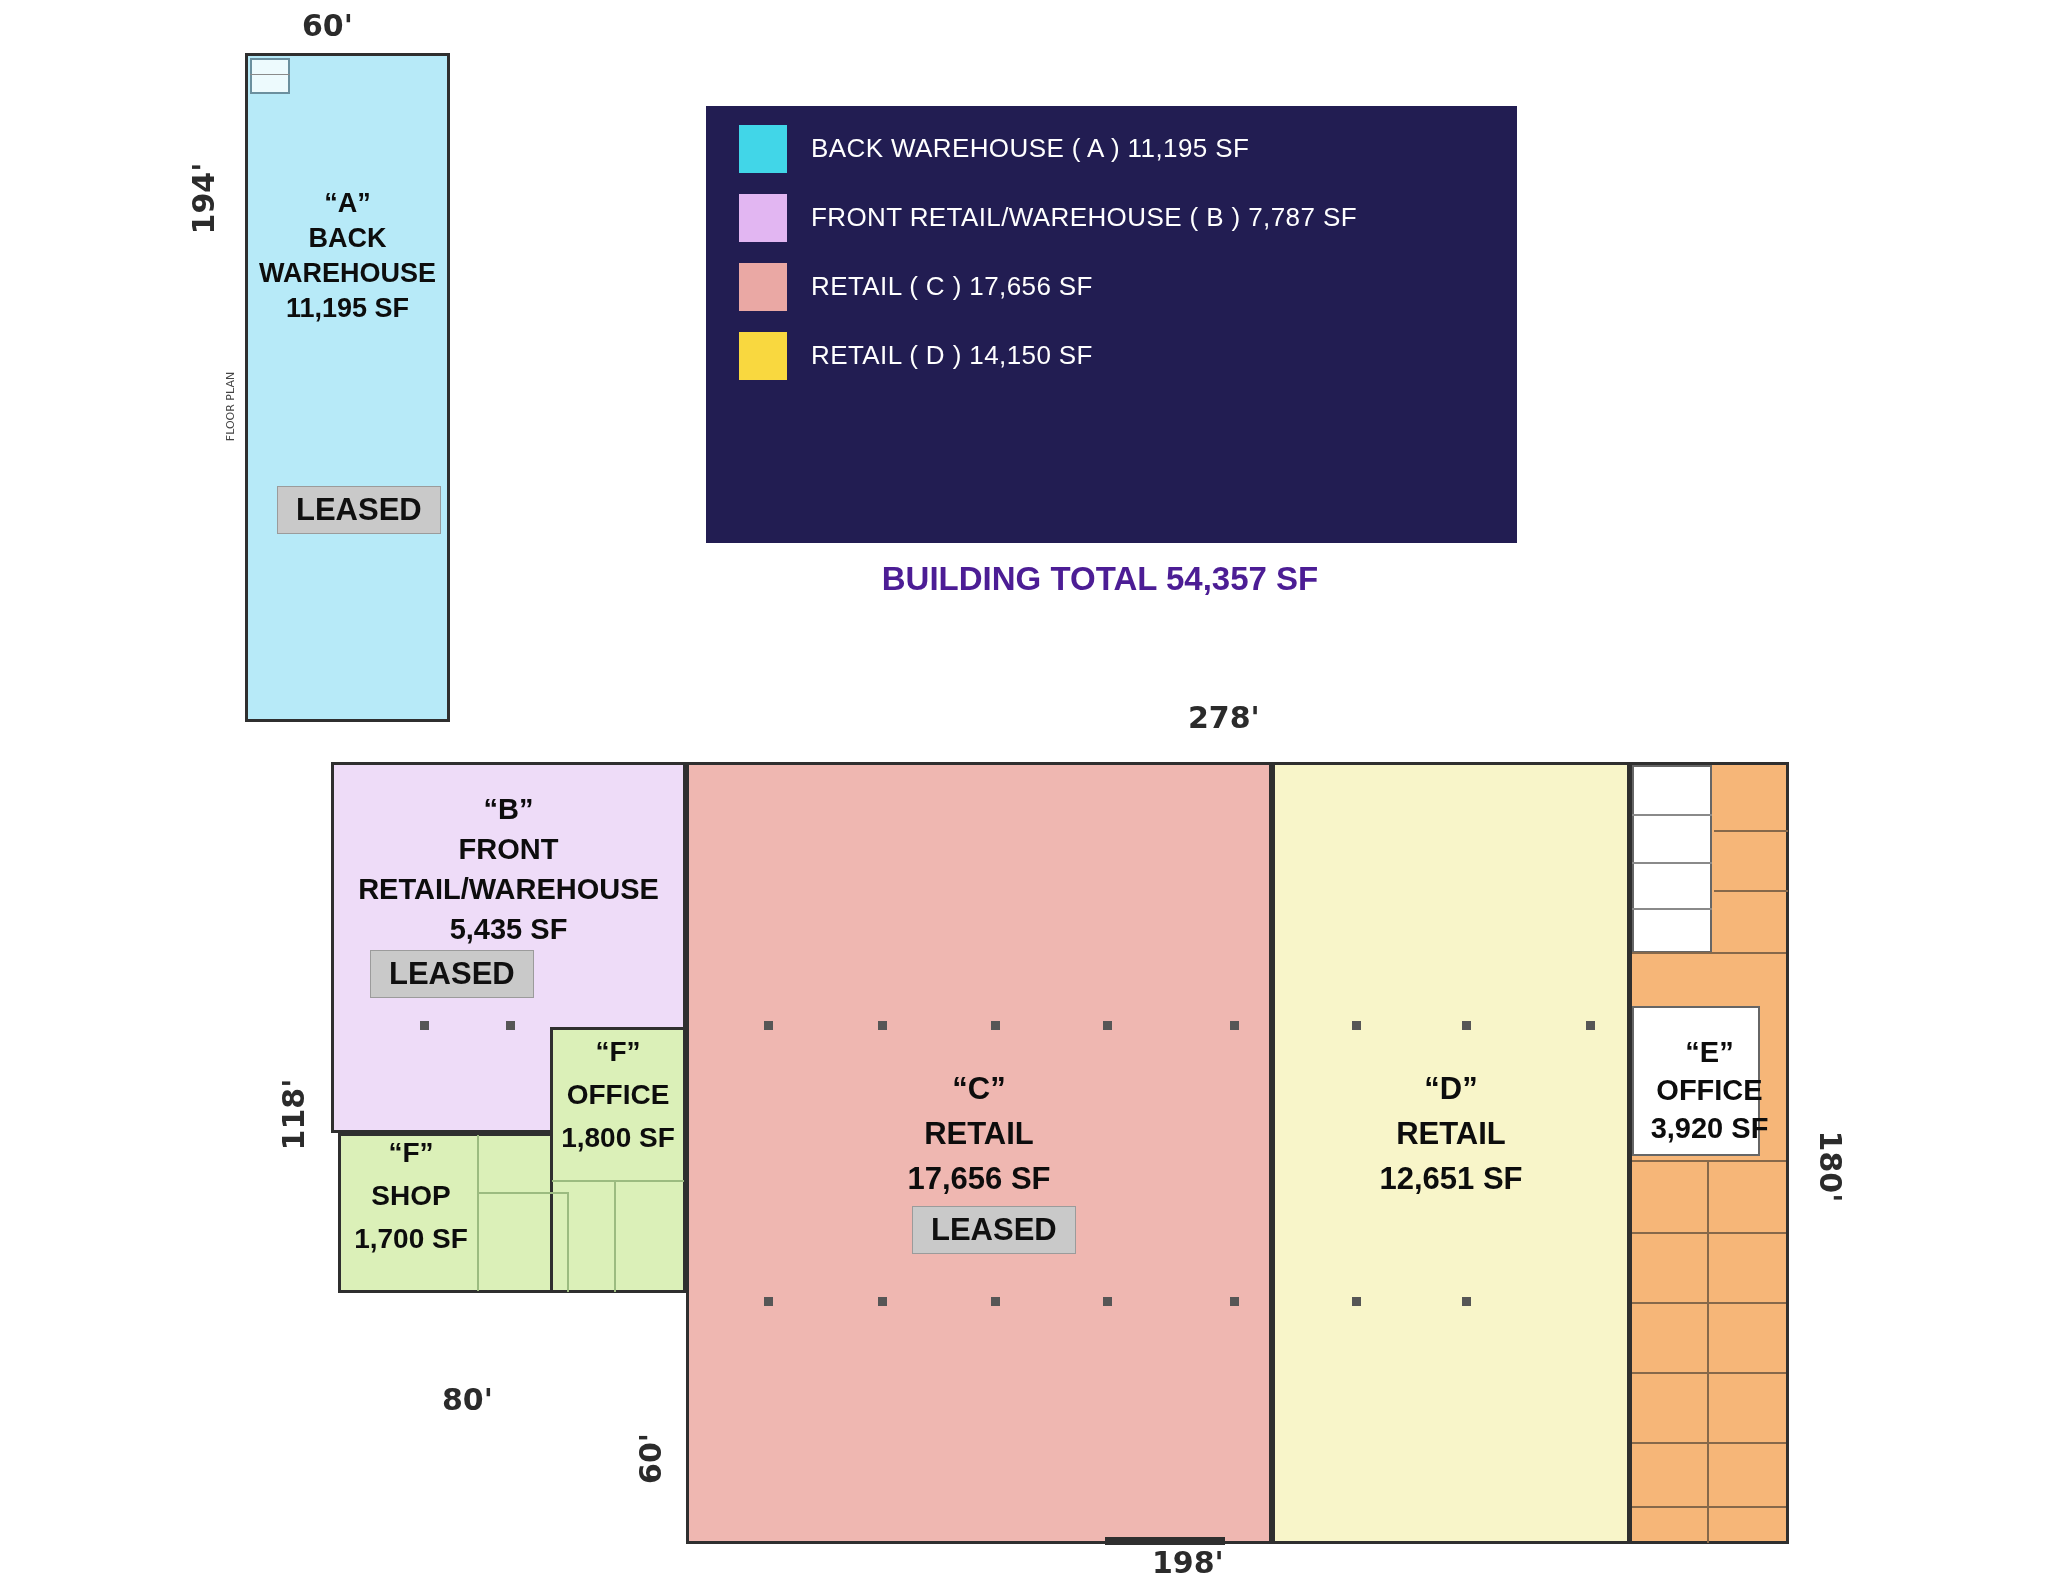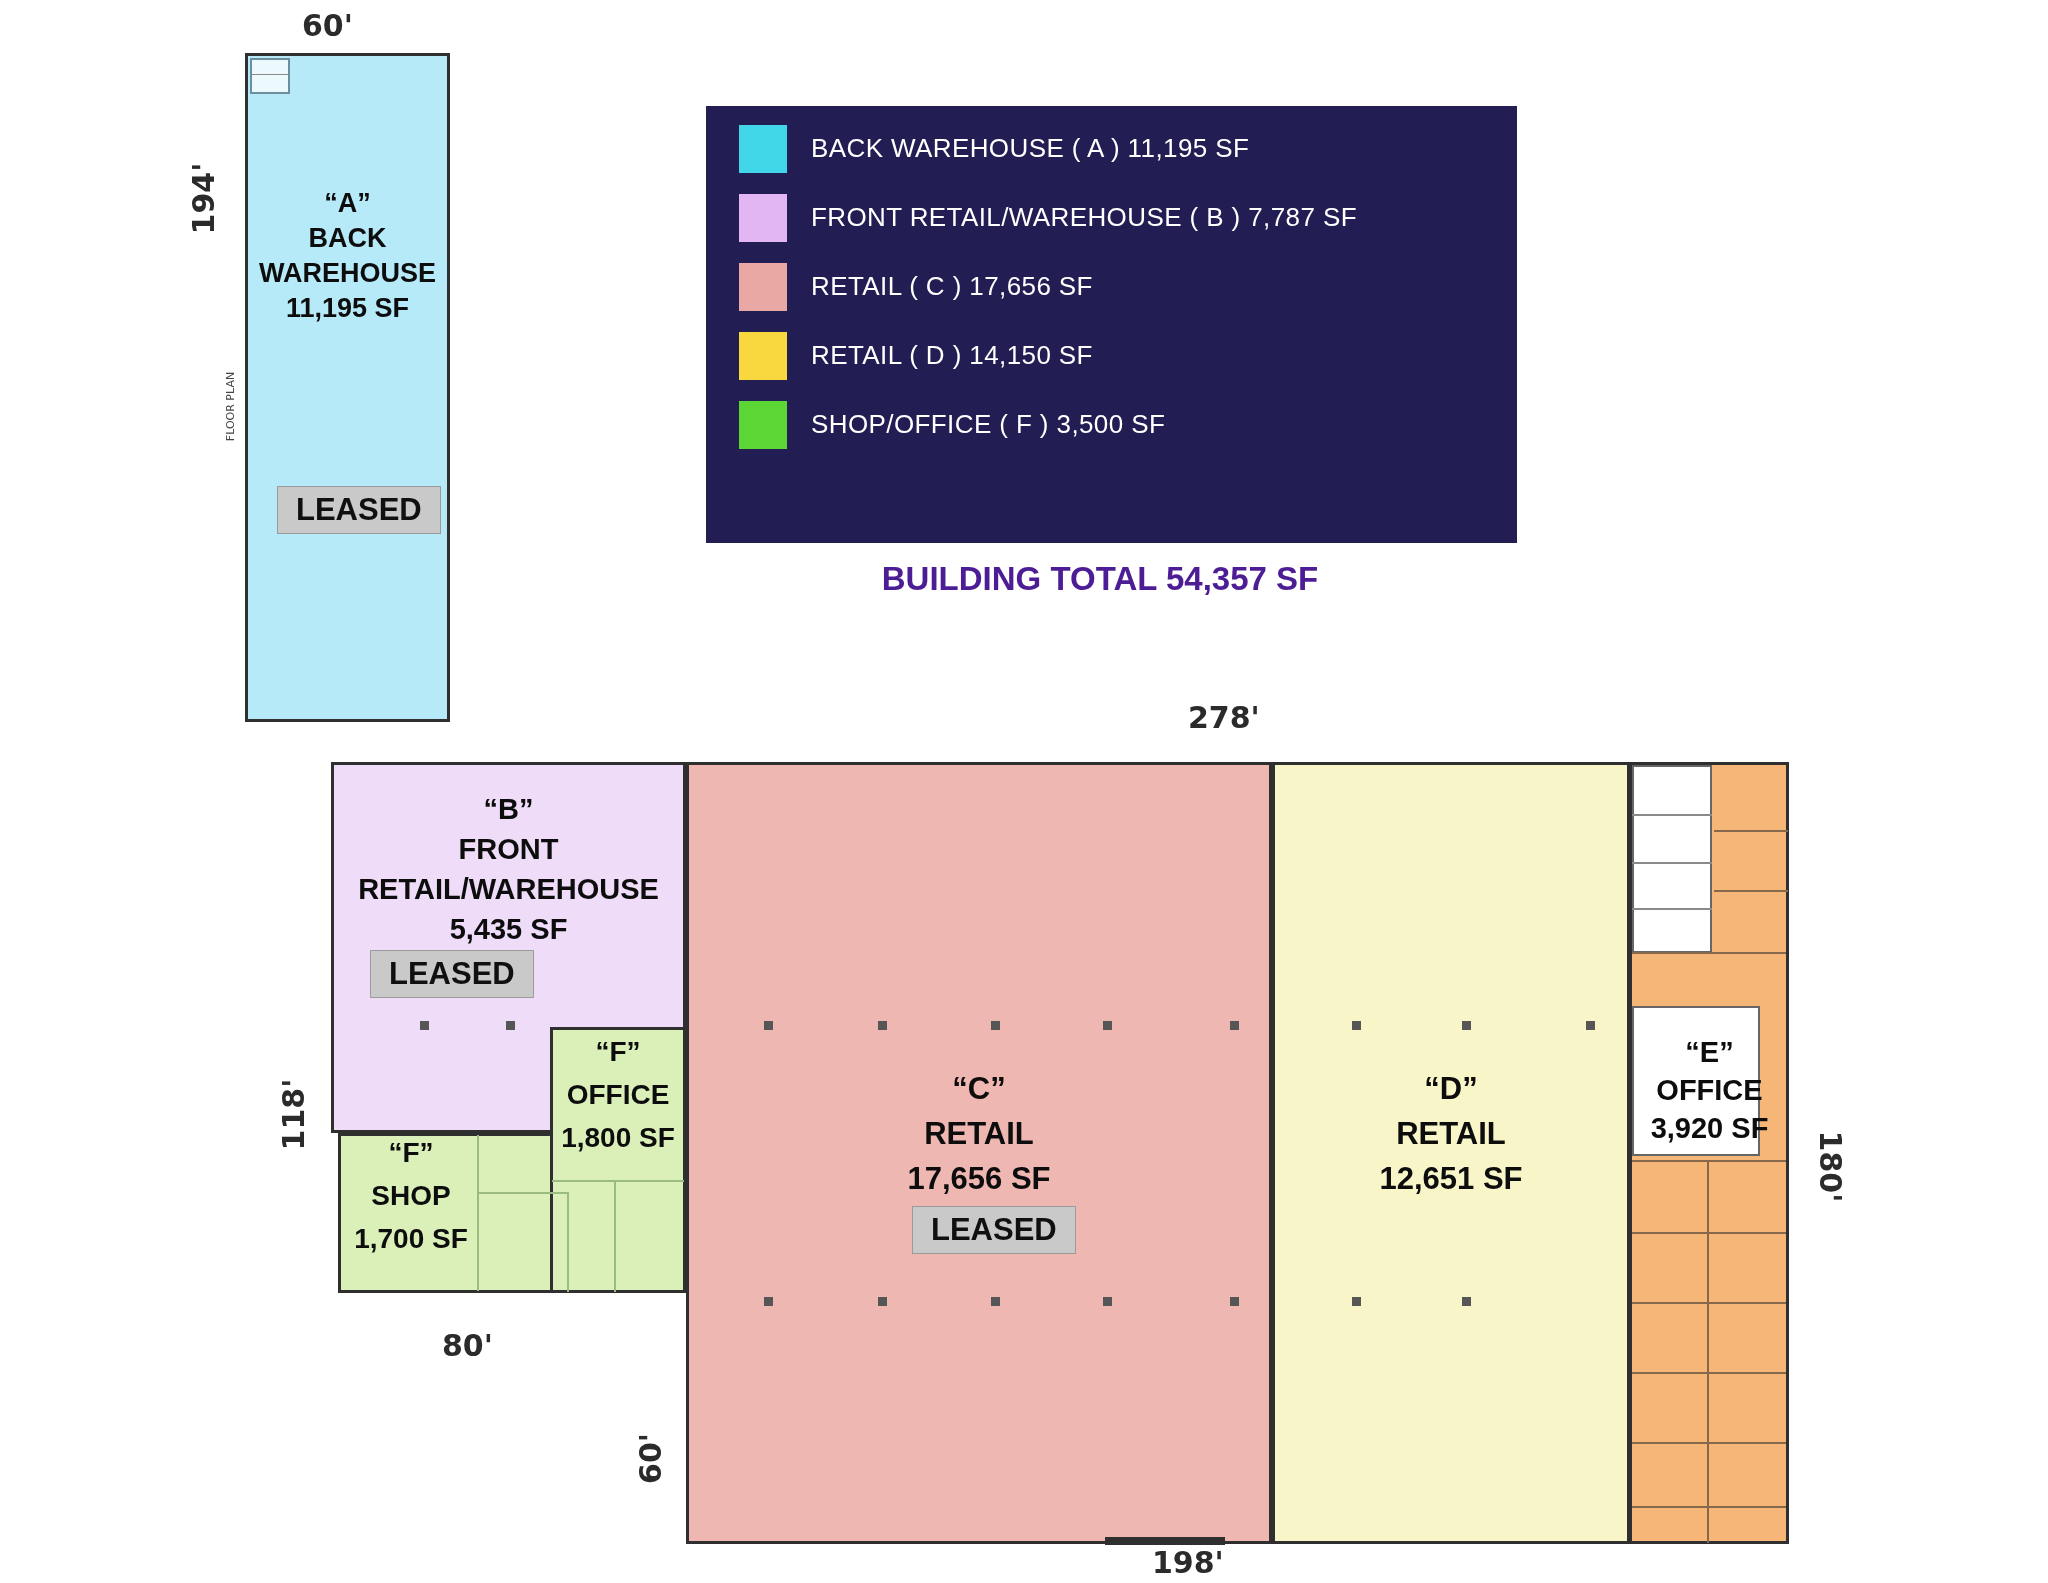--- a/index.html
+++ b/index.html
@@ -66,24 +66,20 @@
       <span class="swatch" style="background-color: rgb(226, 182, 242);"></span>
       <span class="legend-label">FRONT RETAIL/WAREHOUSE ( B ) 7,787 SF</span>
     </div>
     <div class="legend-row">
       <span class="swatch" style="background-color: rgb(234, 168, 164);"></span>
       <span class="legend-label">RETAIL ( C ) 17,656 SF</span>
     </div>
     <div class="legend-row">
       <span class="swatch" style="background-color: rgb(249, 216, 63);"></span>
       <span class="legend-label">RETAIL ( D ) 14,150 SF</span>
-    </div>
-    <div class="legend-row">
-      <span class="swatch" style="background-color: rgb(92, 214, 52);"></span>
-      <span class="legend-label">SHOP/OFFICE ( F ) 3,500 SF</span>
     </div>
   </div>
   <div class="total">BUILDING TOTAL 54,357 SF</div>
 
   <div class="region" style="left: 331px; top: 762px; width: 355px; height: 371px; background-color: rgb(238, 220, 248);"></div>
   <div class="region" style="left: 686px; top: 762px; width: 586px; height: 782px; background-color: rgb(239, 183, 177);"></div>
   <div class="region" style="left: 1272px; top: 762px; width: 358px; height: 782px; background-color: rgb(248, 245, 201);"></div>
   <div class="region" style="left: 1629px; top: 762px; width: 160px; height: 782px; background-color: rgb(246, 182, 120);"></div>
   <div class="region" style="left: 338px; top: 1133px; width: 351px; height: 160px; background-color: rgb(219, 240, 184);"></div>
   <div class="region" style="left: 550px; top: 1027px; width: 136px; height: 266px; background-color: rgb(219, 240, 184);"></div>
@@ -164,18 +160,18 @@
   </div>
 
   <div class="label-block" style="left:1627px; top:1033px; width:165px; font-size:29px; line-height:38px;">
     <span class="ln">“E”</span>
     <span class="ln">OFFICE</span>
     <span class="ln">3,920 SF</span>
   </div>
 
   <div class="dim" style="left:1188px; top:700px;">278'</div>
   <div class="dim rotl" style="left:258px; top:1097px;">118'</div>
-  <div class="dim" style="left:442px; top:1328px;">80'</div>
+  <div class="dim" style="left:442px; top:1382px;">80'</div>
   <div class="dim rotl" style="left:625px; top:1441px;">60'</div>
   <div class="dim" style="left:1152px; top:1545px;">198'</div>
   <div class="dim rotr" style="left:1795px; top:1149px;">180'</div>
 
 </div>
 
 </body></html>

